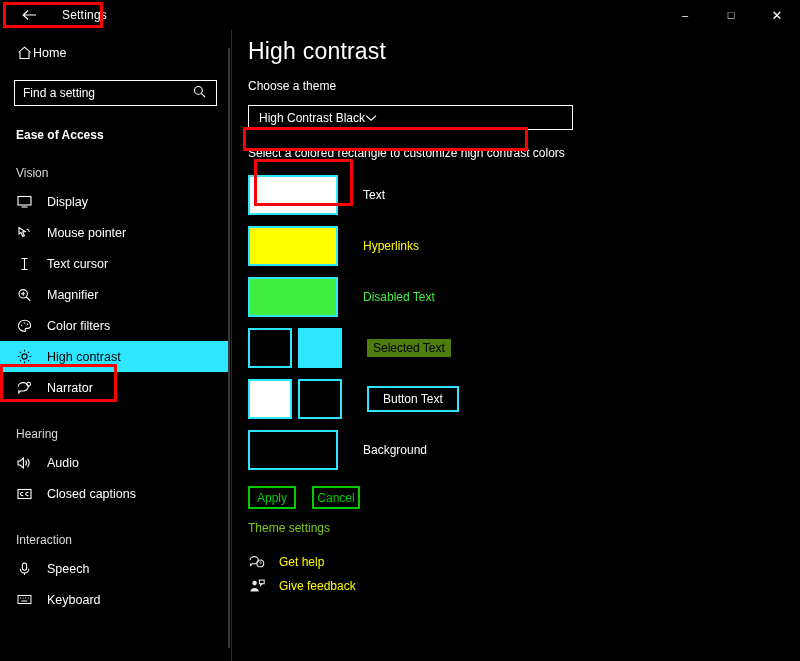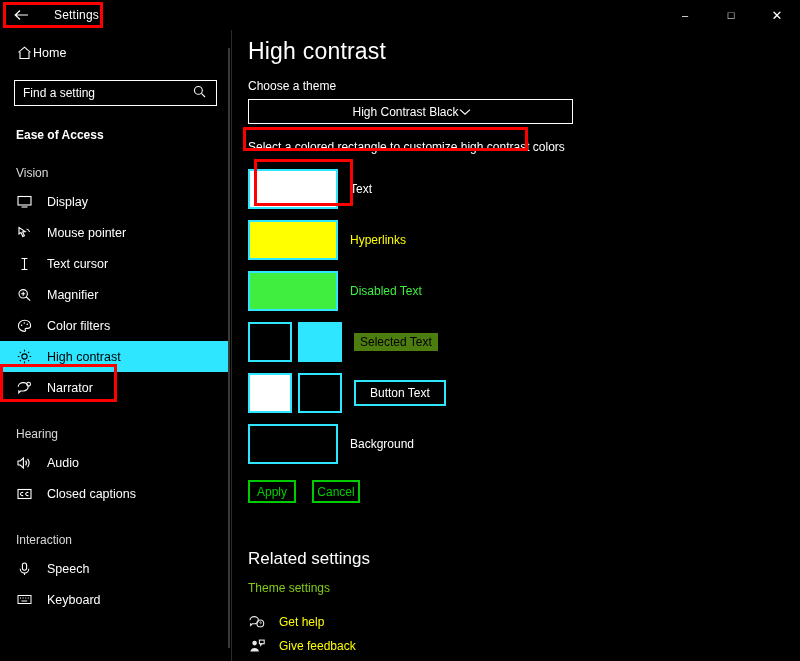--- a/index.html
+++ b/index.html
@@ -10,21 +10,21 @@
     overflow: hidden;
   }
   #app { position: relative; width: 800px; height: 661px; background: #000; }
 
   
   .titlebar {
     position: absolute; left: 0; top: 0; width: 800px; height: 30px;
     background: #000;
   }
   .title-left {
-    position: absolute; left: 8px; top: 0; height: 30px;
+    position: absolute; left: 16px; top: 0; height: 30px;
     display: flex; align-items: center; gap: 20px;
   }
   .back-arrow {
     width: 26px; height: 26px; display: flex; align-items: center;
     justify-content: center; color: #fff; font-size: 15px; line-height: 1;
   }
   .app-title { color: #ffffff; font-size: 12px; letter-spacing: .2px; }
   .win-buttons {
     position: absolute; right: 0; top: 0; height: 30px; display: flex;
   }
@@ -92,39 +92,39 @@
   .main {
     position: absolute; left: 233px; top: 30px; width: 567px; height: 631px;
     background: #000; padding: 0 0 0 15px; overflow: hidden;
   }
   .page-title {
     color: #ffffff; font-size: 23px; font-weight: normal; margin-top: 8px;
     letter-spacing: .2px;
   }
   .field-label { color: #ffffff; font-size: 12px; margin-top: 14px; }
   .dropdown {
-    margin-top: 6px; width: 325px; height: 25px; border: 1px solid #ffffff;
+    margin-top: 12px; width: 325px; height: 25px; border: 1px solid #ffffff;
     background: #000; display: flex; align-items: center;
-    justify-content: center; padding: 0 8px 0 10px;
+    justify-content: flex-start; padding: 0 8px 0 10px;
   }
   .dropdown .val { color: #ffffff; font-size: 12px; }
   .dropdown .chev { color: #ffffff; font-size: 11px; }
 
   .hint { color: #ffffff; font-size: 12px; margin-top: 16px; }
 
   .swatch-list { margin-top: 12px; }
   .swatch-row {
     display: flex; align-items: center; height: 45px; margin-bottom: 6px;
   }
   .sw {
     width: 90px; height: 40px; border: 2px solid #2ee6ff; flex: none;
   }
   .sw.small { width: 44px; }
   .sw + .sw { margin-left: 6px; }
-  .row-label { margin-left: 12px; font-size: 12px; white-space: nowrap; }
+  .row-label { margin-left: 25px; font-size: 12px; white-space: nowrap; }
   .row-label.plain { color: #ffffff; }
   .row-label.link { color: #ffff00; }
   .row-label.disabled { color: #3fee3f; }
   .row-label.selected-text {
     background: #4d7c0f; color: #000000; padding: 2px 6px;
   }
   .row-label.button-text {
     border: 2px solid #2ee6ff; color: #ffffff; padding: 4px 14px;
   }
 
@@ -367,21 +367,20 @@
         <div class="sw" style="background:#000000"></div>
         <div class="row-label plain">Background</div>
       </div>
     </div>
 
     <div class="actions">
       <button class="btn">Apply</button>
       <button class="btn">Cancel</button>
     </div>
 
-    <div class="related-title">Related settings</div>
     <a class="link-yellow">Theme settings</a>
 
     <div class="help-row">
       <span class="ico">
         <svg width="16" height="14" viewBox="0 0 16 14" fill="none" stroke="#e8e8e8" stroke-width="1.1">
           <path d="M1 5.2 a4.2 3.6 0 0 1 8.4 0 a4.2 3.6 0 0 1 -4.2 3.6 H3.3 L1.6 10.4 V8.3"></path>
           <circle cx="11.3" cy="8.4" r="3.4"></circle>
           <path d="M10.4 7.4 a1 .9 0 0 1 1.9 .4 c0 .6-.9 .7-.9 1.4 M11.35 10.6 v.05" stroke-width="1"></path>
         </svg>
       </span>

